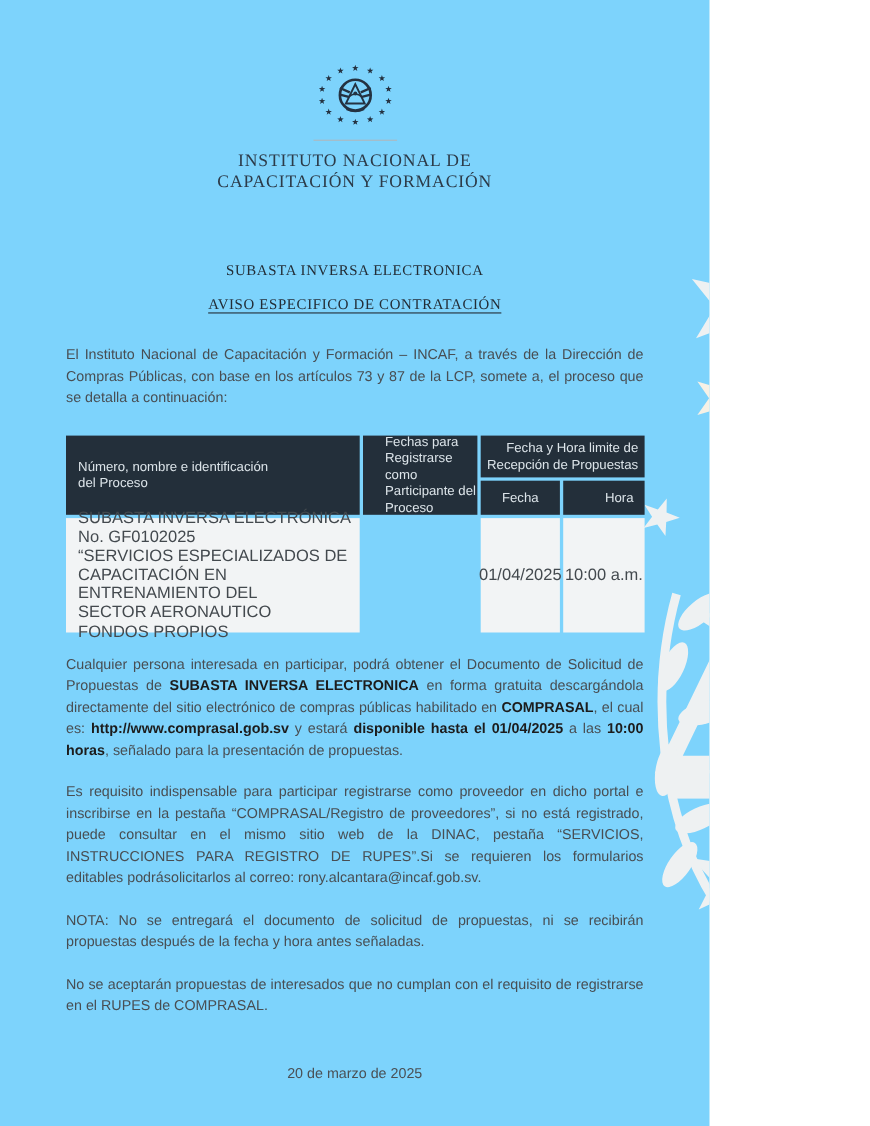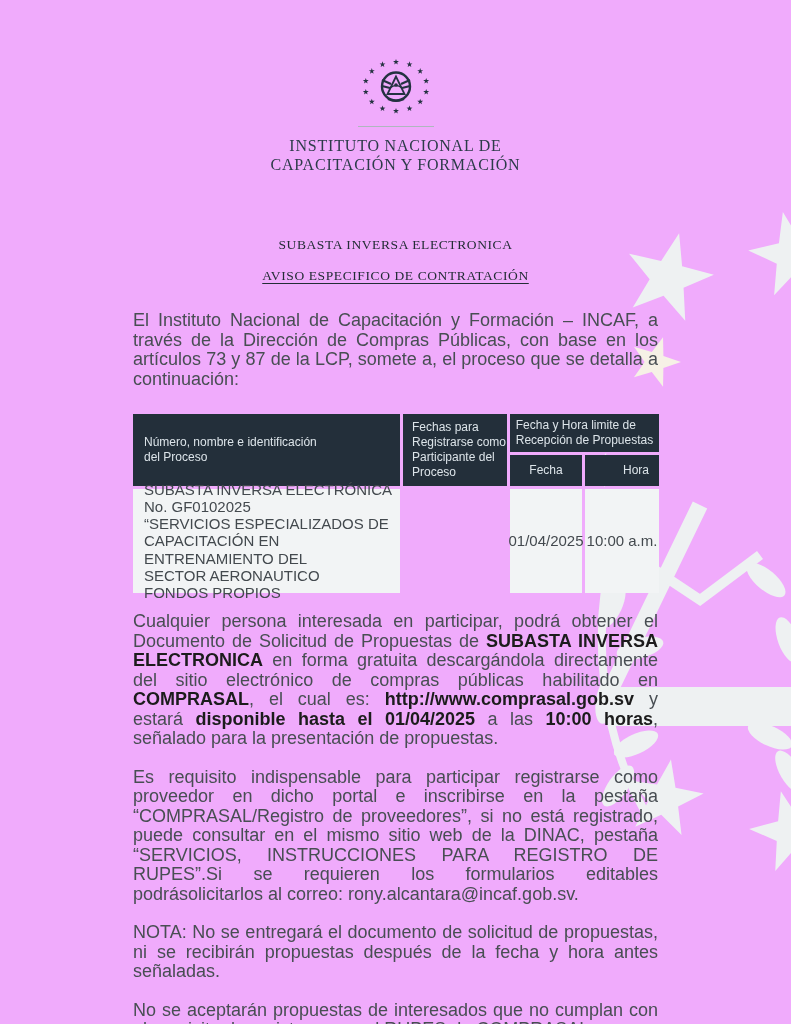--- a/index.html
+++ b/index.html
@@ -1,20 +1,20 @@
 <!DOCTYPE html>
 <html><head>
 <meta charset="utf-8">
 <style>
   html,body{margin:0;padding:0;}
   body{background:#ffffff;font-family:"Liberation Sans","DejaVu Sans",sans-serif;}
   .page{
     position:relative;
-    width:791px;height:1024px;
-    background:#f0abfc;
+    width:645px;height:1024px;
+    background:#7dd3fc;
     overflow:hidden;
   }
   .watermark{
     position:absolute;top:0;left:0;width:791px;height:1024px;
     pointer-events:none;z-index:0;
   }
   .content{
     position:relative;z-index:1;
     width:525px;margin:0 auto;
   }
@@ -33,21 +33,21 @@
   
   .doc-heading{
     font-family:"Liberation Serif","DejaVu Serif",serif;
     font-size:13.5px;letter-spacing:0.6px;color:#232d36;
     text-align:center;font-weight:400;
   }
   .h1{margin-top:63px;}
   .h2{margin-top:15px;text-decoration:underline;text-underline-offset:3px;}
   
   .para{
-    font-size:18px;line-height:19.5px;color:#484e53;
+    font-size:13px;line-height:19.5px;color:#484e53;
     text-align:justify;margin:0;
   }
   .intro{margin-top:27px;}
   .proc-heading{
     margin-top:37px;
     font-size:13.5px;font-weight:bold;color:#1c1c1c;
   }
   .body-para{margin-top:19px;}
   .para b{color:#1c1c1c;}
   
@@ -57,22 +57,22 @@
     grid-template-columns:267px 104px 72px 74px;
     grid-template-rows:38px 31px 104px;
     column-gap:3px;row-gap:3px;
     width:526px;
   }
   .th{
     background:#232f3a;color:#dce4e9;
     font-size:12px;line-height:15px;
   }
   .th-col1{grid-row:1 / span 2;grid-column:1;display:flex;align-items:center;padding-left:11px;white-space:pre-line;}
-  .th-col2{grid-row:1 / span 2;grid-column:2;display:flex;align-items:center;padding-left:9px;white-space:pre-line;}
-  .th-col34{grid-row:1;grid-column:3 / span 2;display:flex;align-items:center;justify-content:center;text-align:left;white-space:pre-line;}
+  .th-col2{grid-row:1 / span 2;grid-column:2;display:flex;align-items:center;padding-left:20px;white-space:pre-line;}
+  .th-col34{grid-row:1;grid-column:3 / span 2;display:flex;align-items:center;justify-content:center;text-align:right;white-space:pre-line;}
   .th-sub-fecha{grid-row:2;grid-column:3;display:flex;align-items:center;justify-content:center;}
   .th-sub-hora{grid-row:2;grid-column:4;display:flex;align-items:center;justify-content:center;padding-left:28px;}
   .td{
     background:#f2f4f5;color:#43494e;font-size:15px;line-height:17.2px;
     display:flex;align-items:center;
   }
   .td-process{grid-row:3;grid-column:1;padding-left:11px;white-space:pre-line;}
   .td-period{grid-row:3;grid-column:2;justify-content:center;text-align:center;white-space:pre-line;}
   .td-fecha{grid-row:3;grid-column:3;justify-content:center;text-align:center;}
   .td-hora{grid-row:3;grid-column:4;justify-content:center;}

